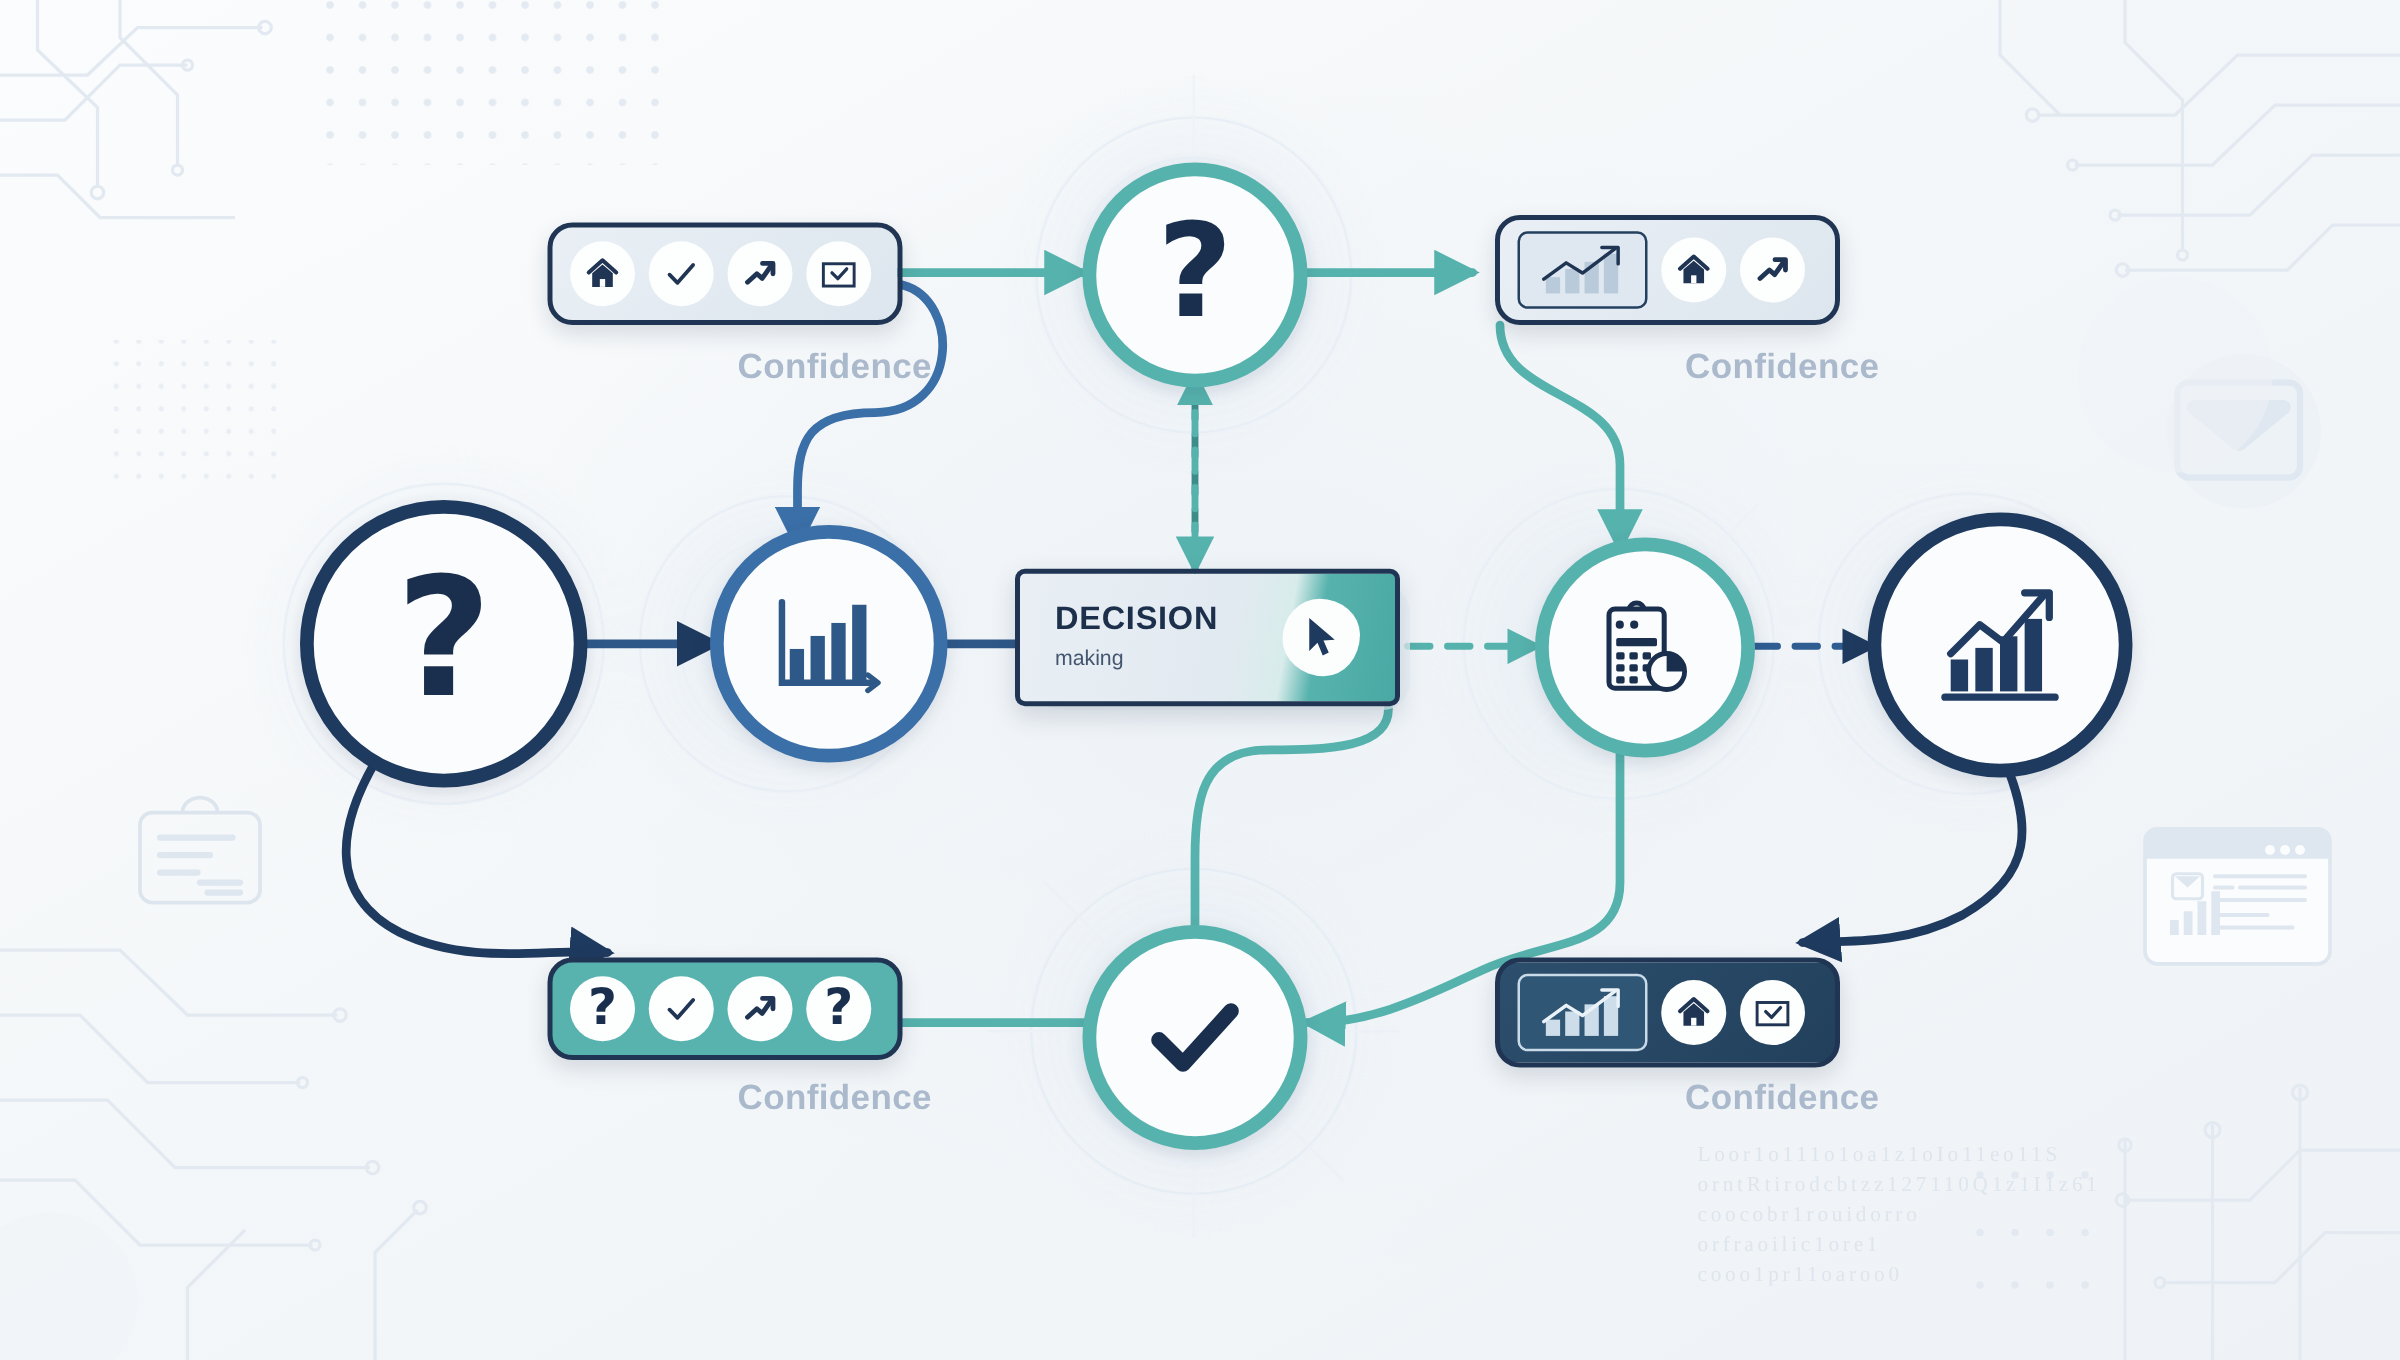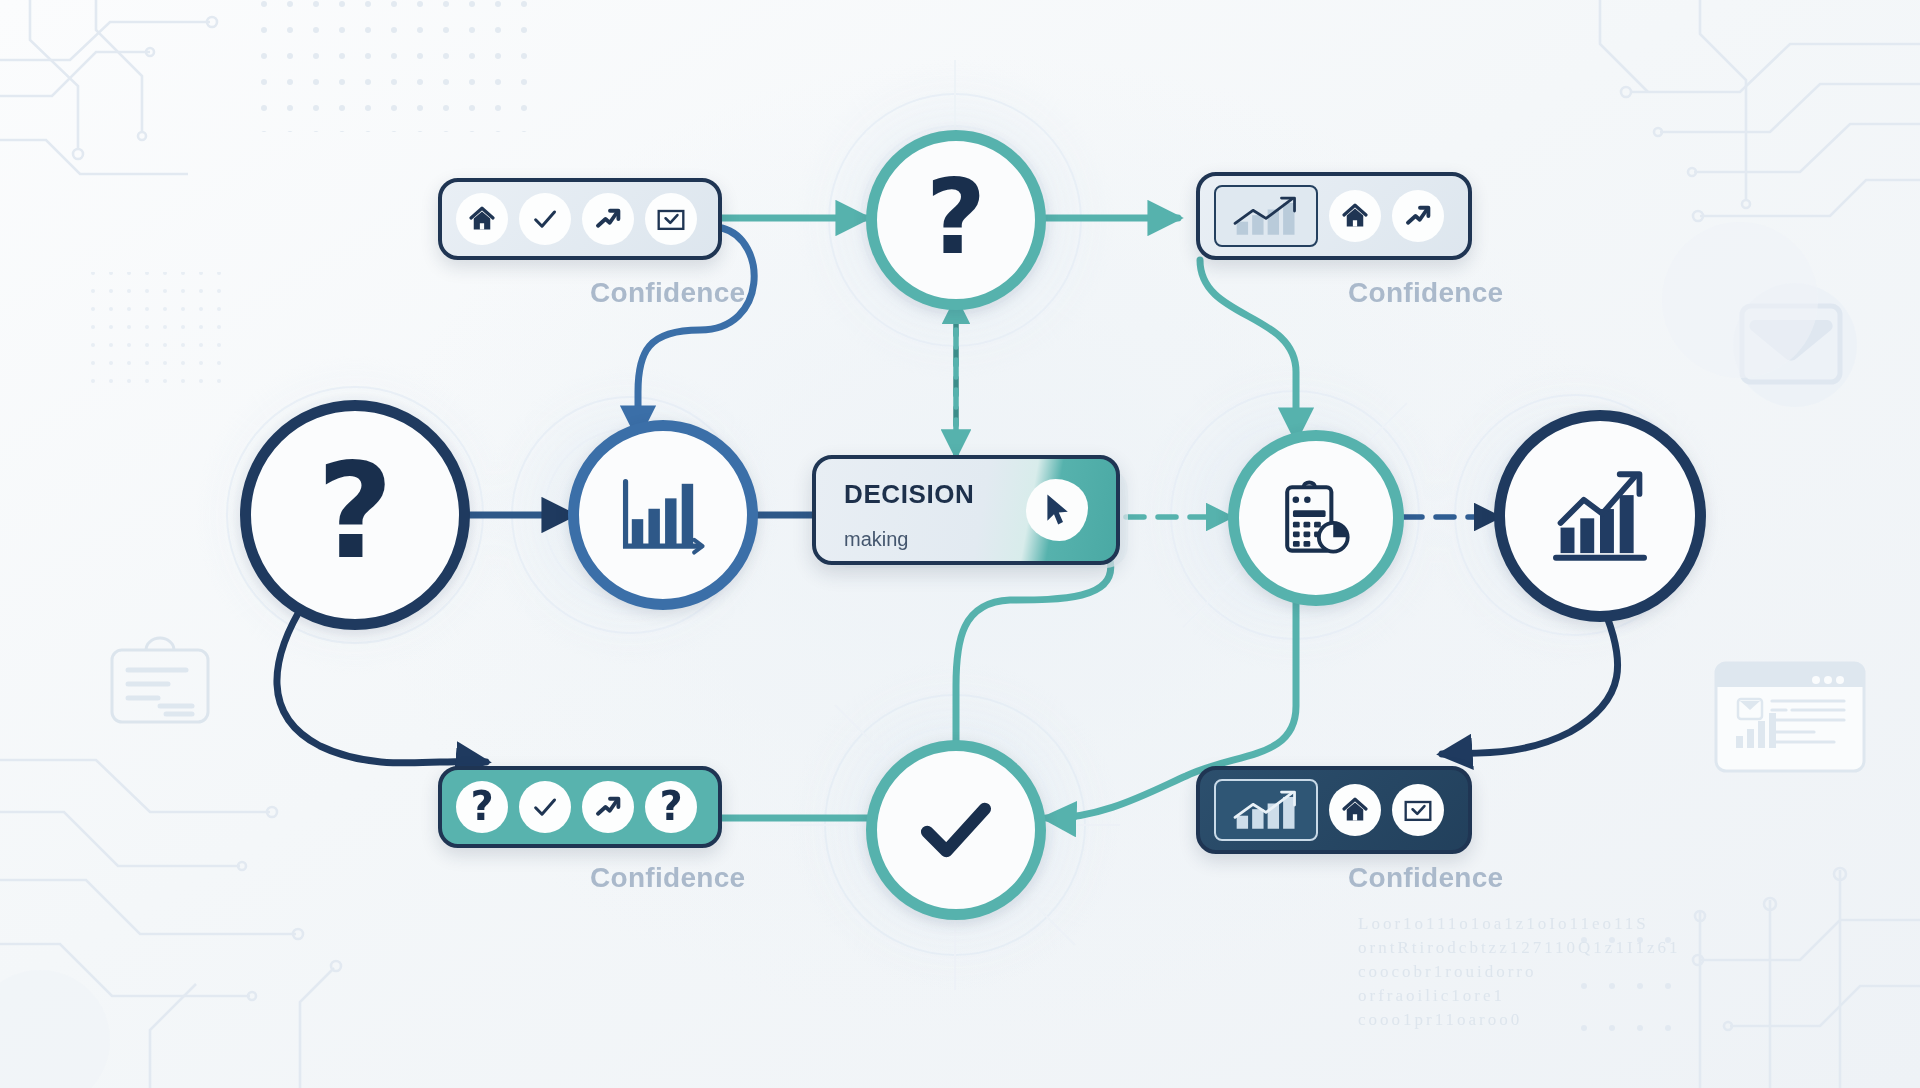--- a/index.html
+++ b/index.html
@@ -53,27 +53,27 @@
   .bigchip.dk{background:#2f5675;border:2.5px solid #c9dae8;}
   .conf{
     position:absolute;z-index:3;
     color:#aab9cb;font-weight:bold;font-size:28px;letter-spacing:.3px;
     white-space:nowrap;
   }
 
   
   .card{
     position:absolute;z-index:3;
-    border:4px solid #1f3553;border-radius:20px;
+    border:4px solid #1f3553;border-radius:8px;
     background:linear-gradient(100deg,#e8eef4 0%,#e2eaf1 55%,#d8eceb 70%, #56b2ad 78%, #4aa9a4 100%);
     overflow:hidden;box-shadow:0 8px 20px rgba(28,48,74,.16);
   }
   .card .txt{position:absolute;left:28px;top:20px;}
   .card .t1{font-size:26px;font-weight:bold;color:#1d304b;letter-spacing:.6px;}
-  .card .t2{font-size:20px;color:#44566e;margin-top:18px;}
+  .card .t2{font-size:17px;color:#44566e;margin-top:7px;}
   .card .blob{
     position:absolute;right:28px;top:50%;transform:translateY(-50%);
     width:62px;height:62px;border-radius:48% 52% 46% 54%/52% 46% 54% 48%;
     background:#fcfdfd;display:flex;align-items:center;justify-content:center;
   }
   .shadow-plate{
     position:absolute;z-index:2;border-radius:22px;background:#e6edf3;opacity:.75;
   }
   .binary{
     position:absolute;z-index:1;color:#dde5ed;font-size:17px;line-height:24px;

